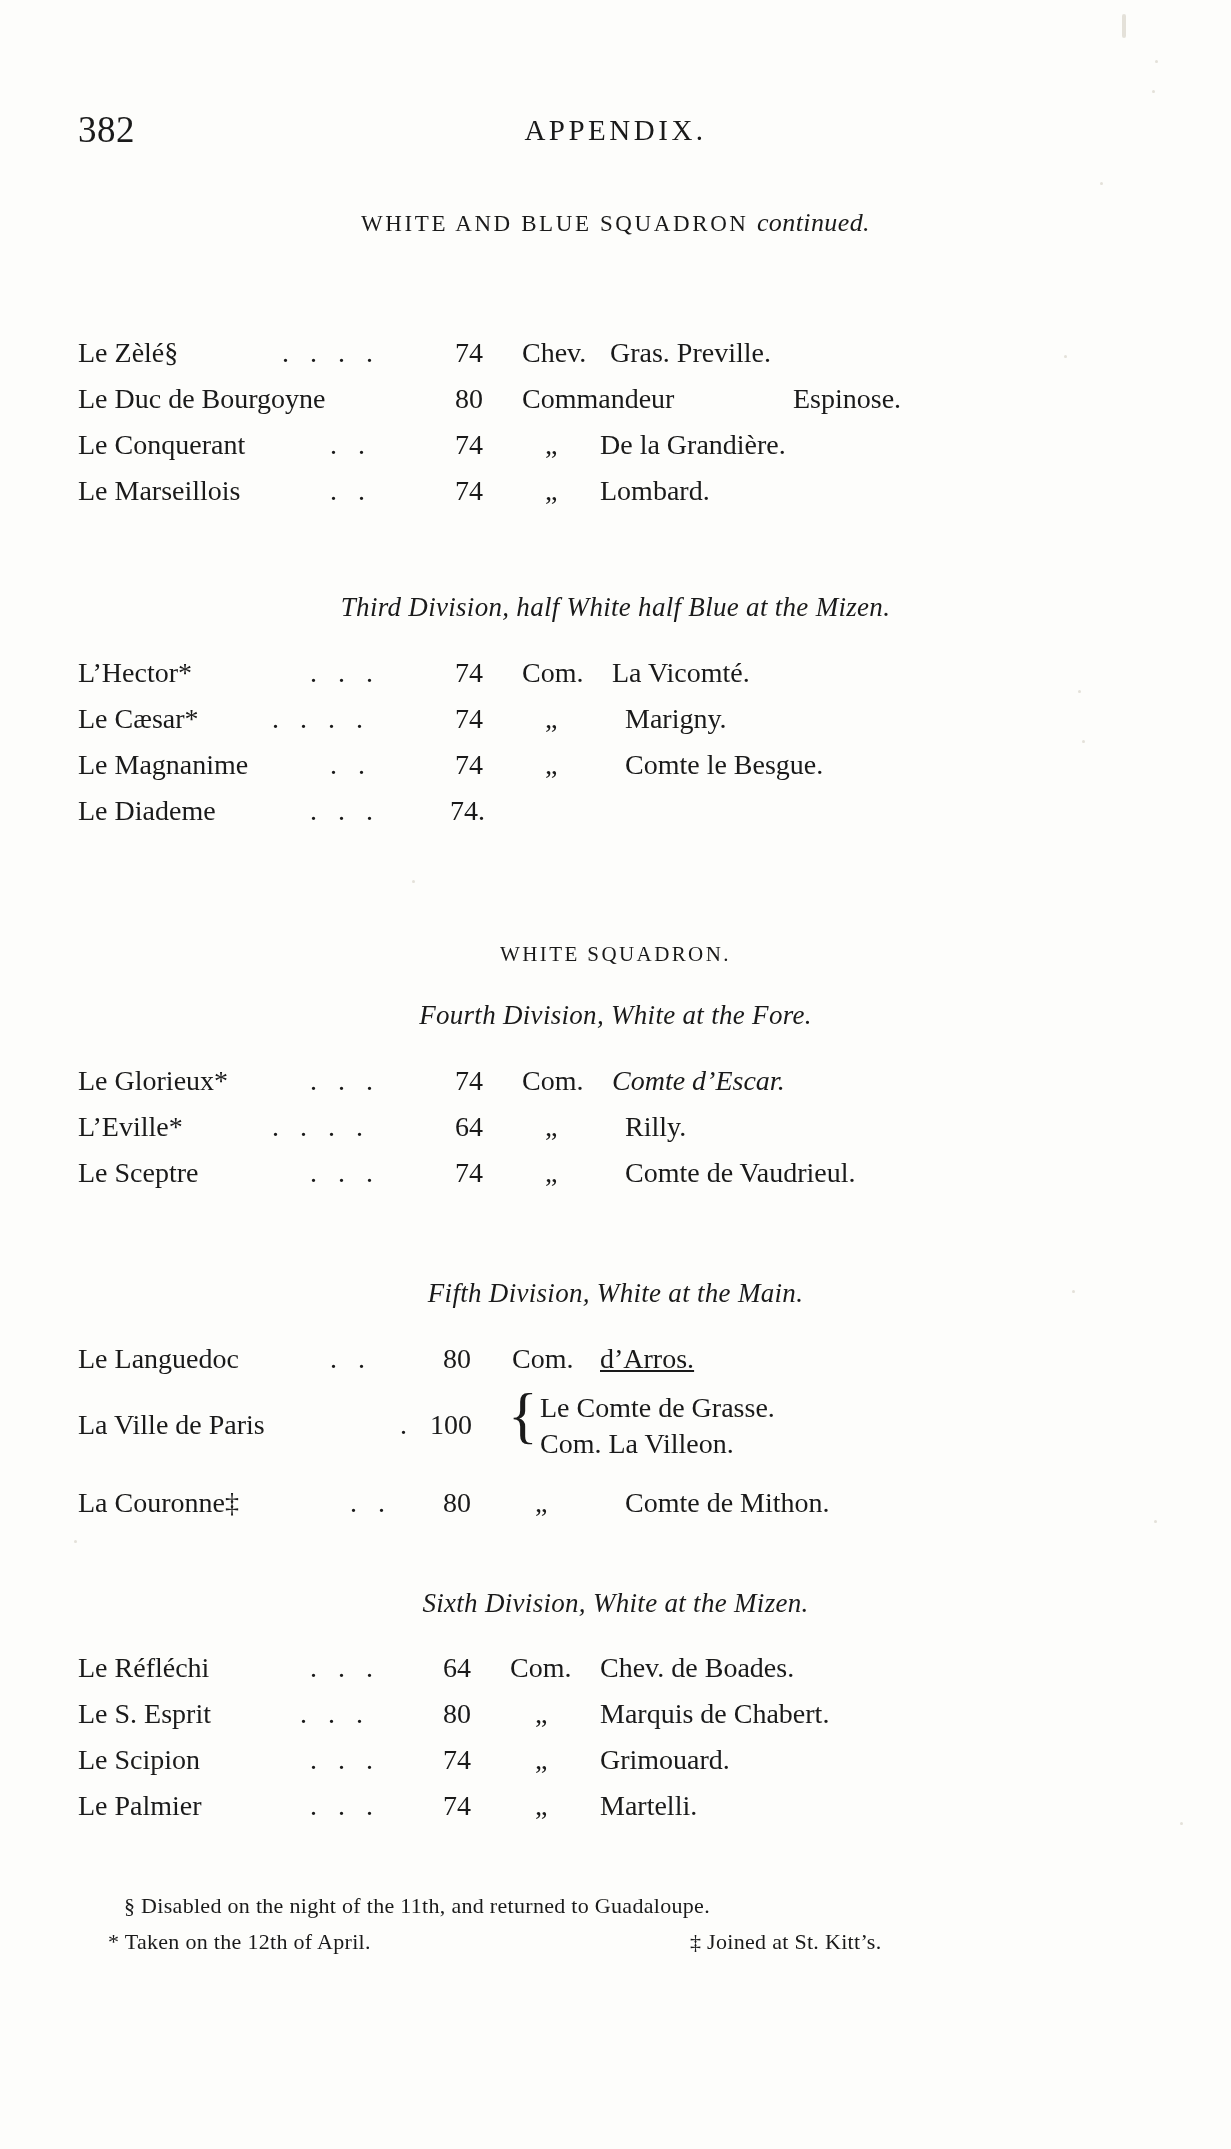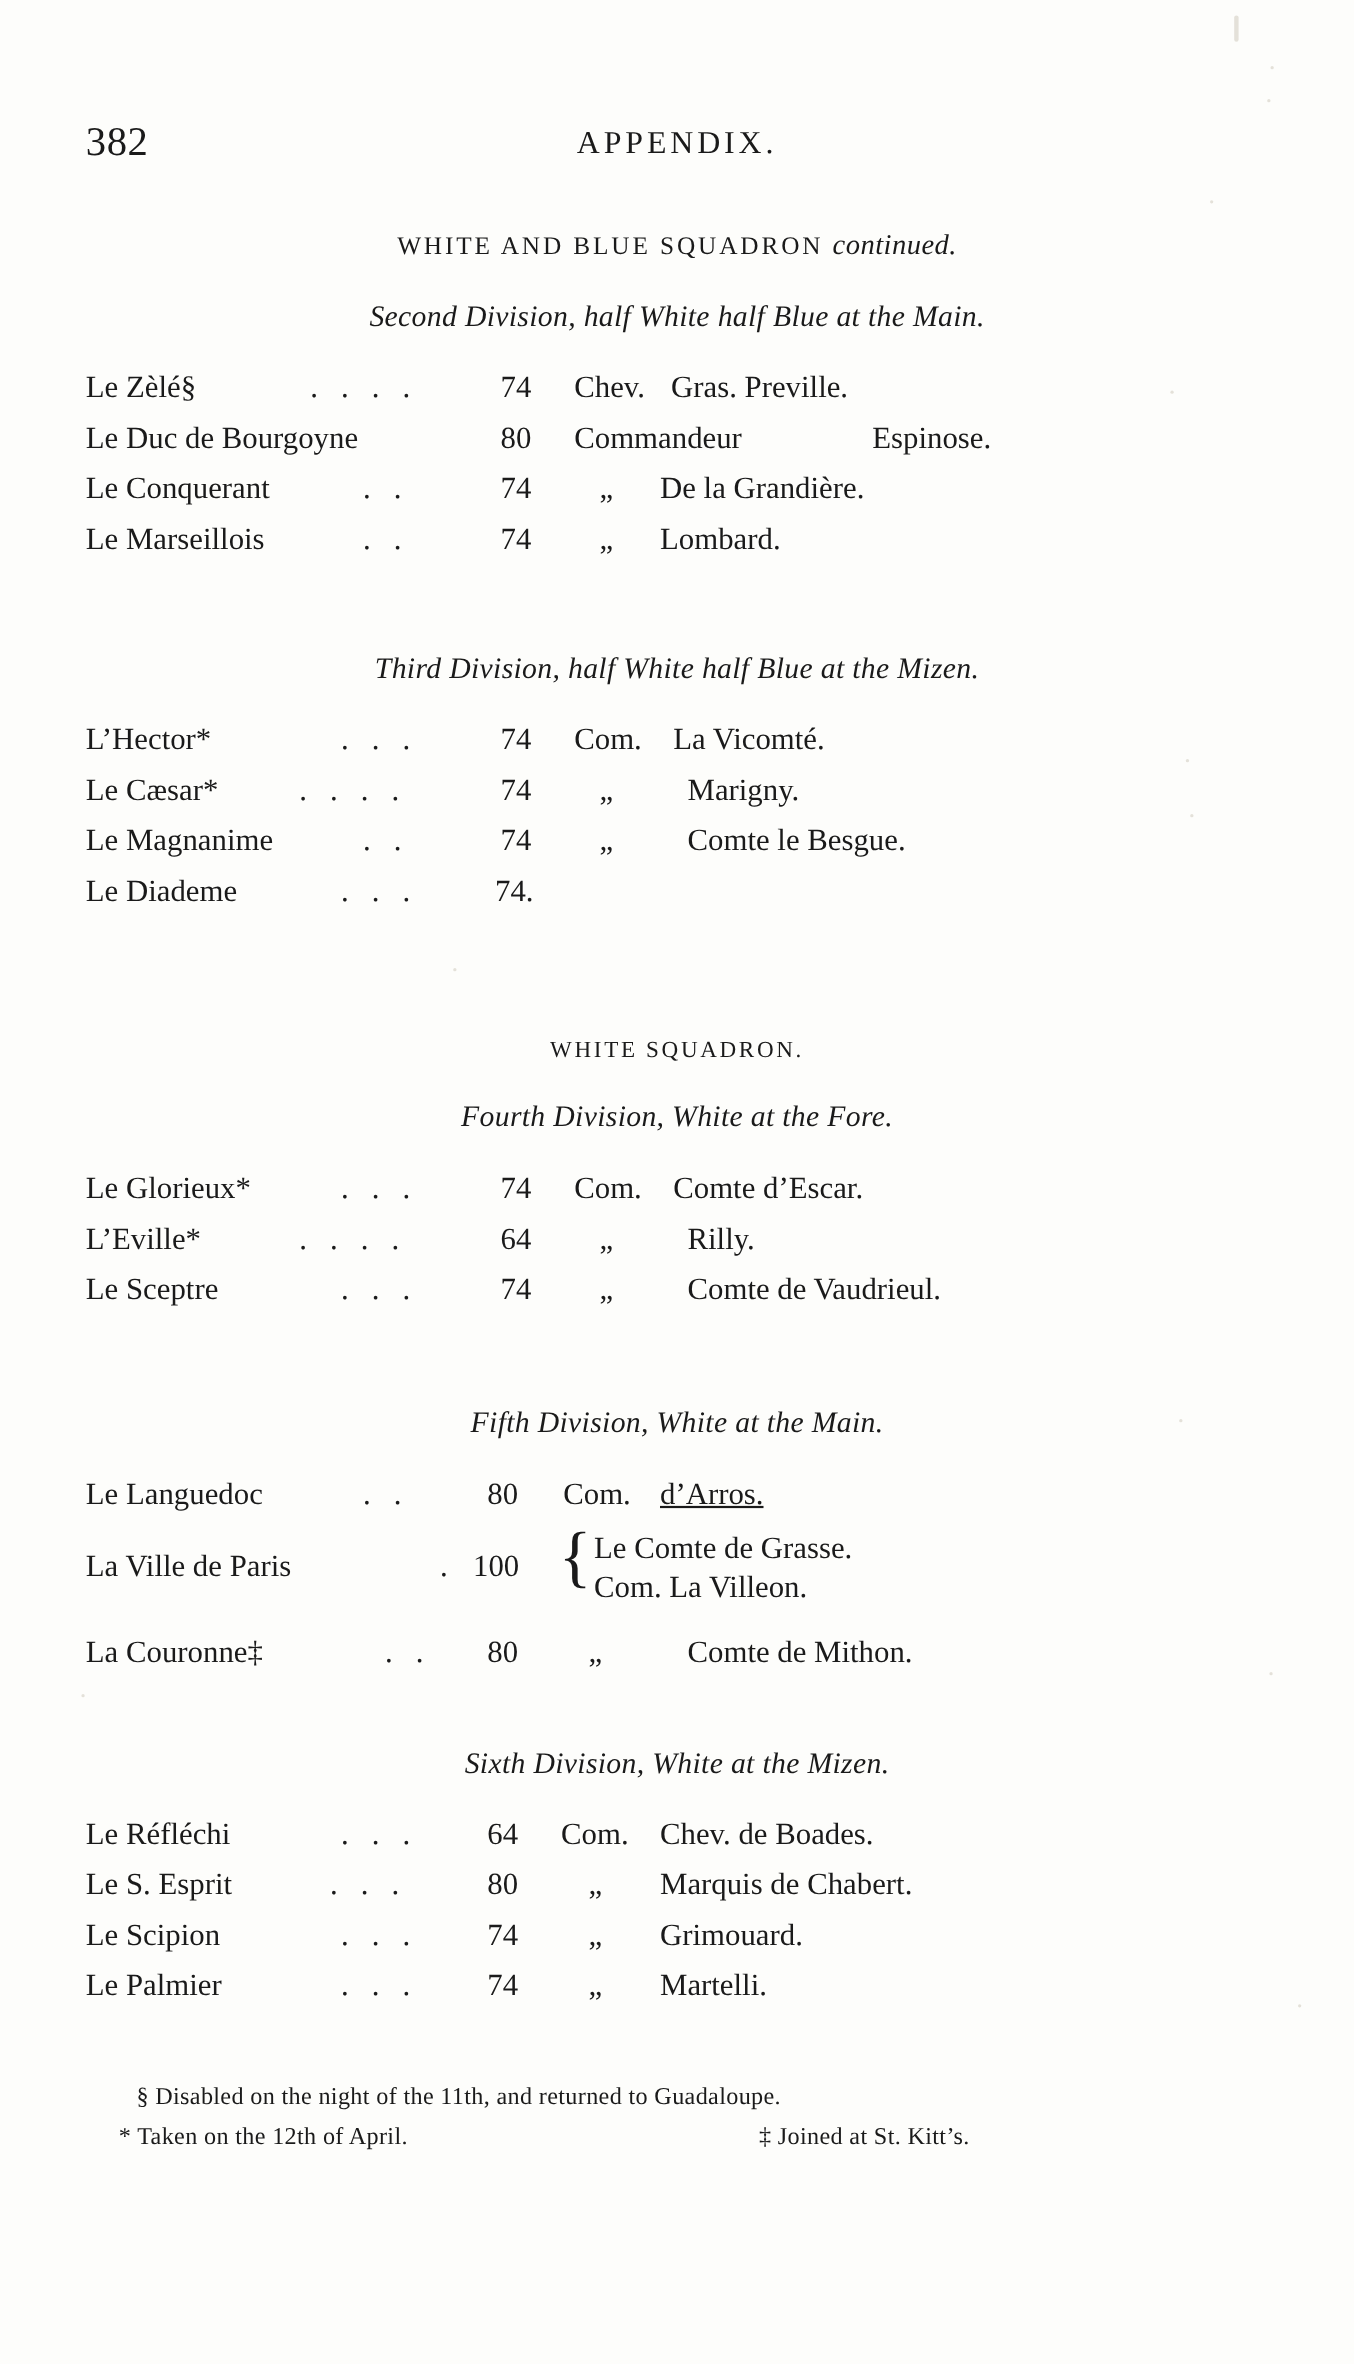--- a/index.html
+++ b/index.html
@@ -178,21 +178,20 @@
   <div class="content">
 
     <div class="page-number">382</div>
     <div class="page-header">APPENDIX.</div>
 
     <div class="section-title" style="position:absolute;left:0;top:208px;width:1231px;">
       <span>WHITE AND BLUE SQUADRON</span>
       <span class="ital">continued.</span>
     </div>
 
-    <div class="division-title" style="position:absolute;left:0;top:272px;width:1231px;">Second Division, half White half Blue at the Main.</div>
 
     <div class="entries" style="position:absolute;left:0;top:330px;width:1231px;">
 
       <div class="entry">
         <span class="ship">Le Zèlé§</span>
         <span class="dots" style="left:282px;">. . . .</span>
         <span class="guns" style="left:455px;">74</span>
         <span class="rank" style="left:522px;">Chev.</span>
         <span class="officer" style="left:610px;">Gras. Preville.</span>
       </div>
@@ -265,21 +264,21 @@
 
     <div class="division-title" style="position:absolute;left:0;top:1000px;width:1231px;">Fourth Division, White at the Fore.</div>
 
     <div class="entries" style="position:absolute;left:0;top:1058px;width:1231px;">
 
       <div class="entry">
         <span class="ship">Le Glorieux*</span>
         <span class="dots" style="left:310px;">. . .</span>
         <span class="guns" style="left:455px;">74</span>
         <span class="rank" style="left:522px;">Com.</span>
-        <span class="officer" style="left:612px;">Comte d’Escar.</span>
+        <span class="officer" style="left:612px;font-style:italic;">Comte d’Escar.</span>
       </div>
 
       <div class="entry">
         <span class="ship">L’Eville*</span>
         <span class="dots" style="left:272px;">. . . .</span>
         <span class="guns" style="left:455px;">64</span>
         <span class="rank" style="left:545px;">„</span>
         <span class="officer" style="left:625px;">Rilly.</span>
       </div>
 

